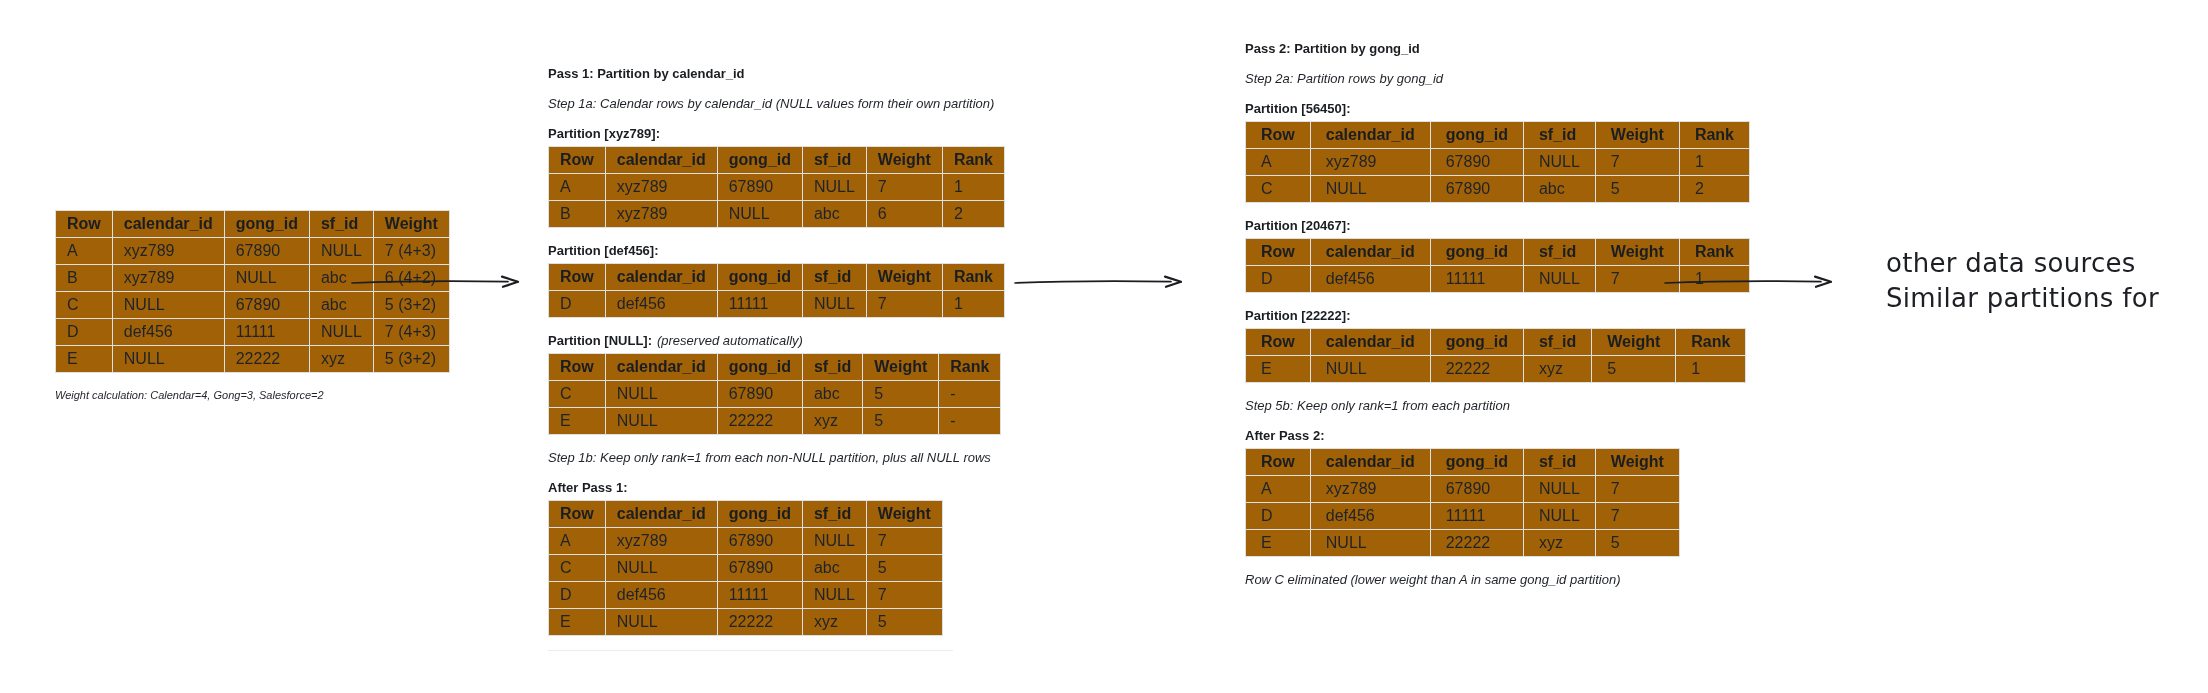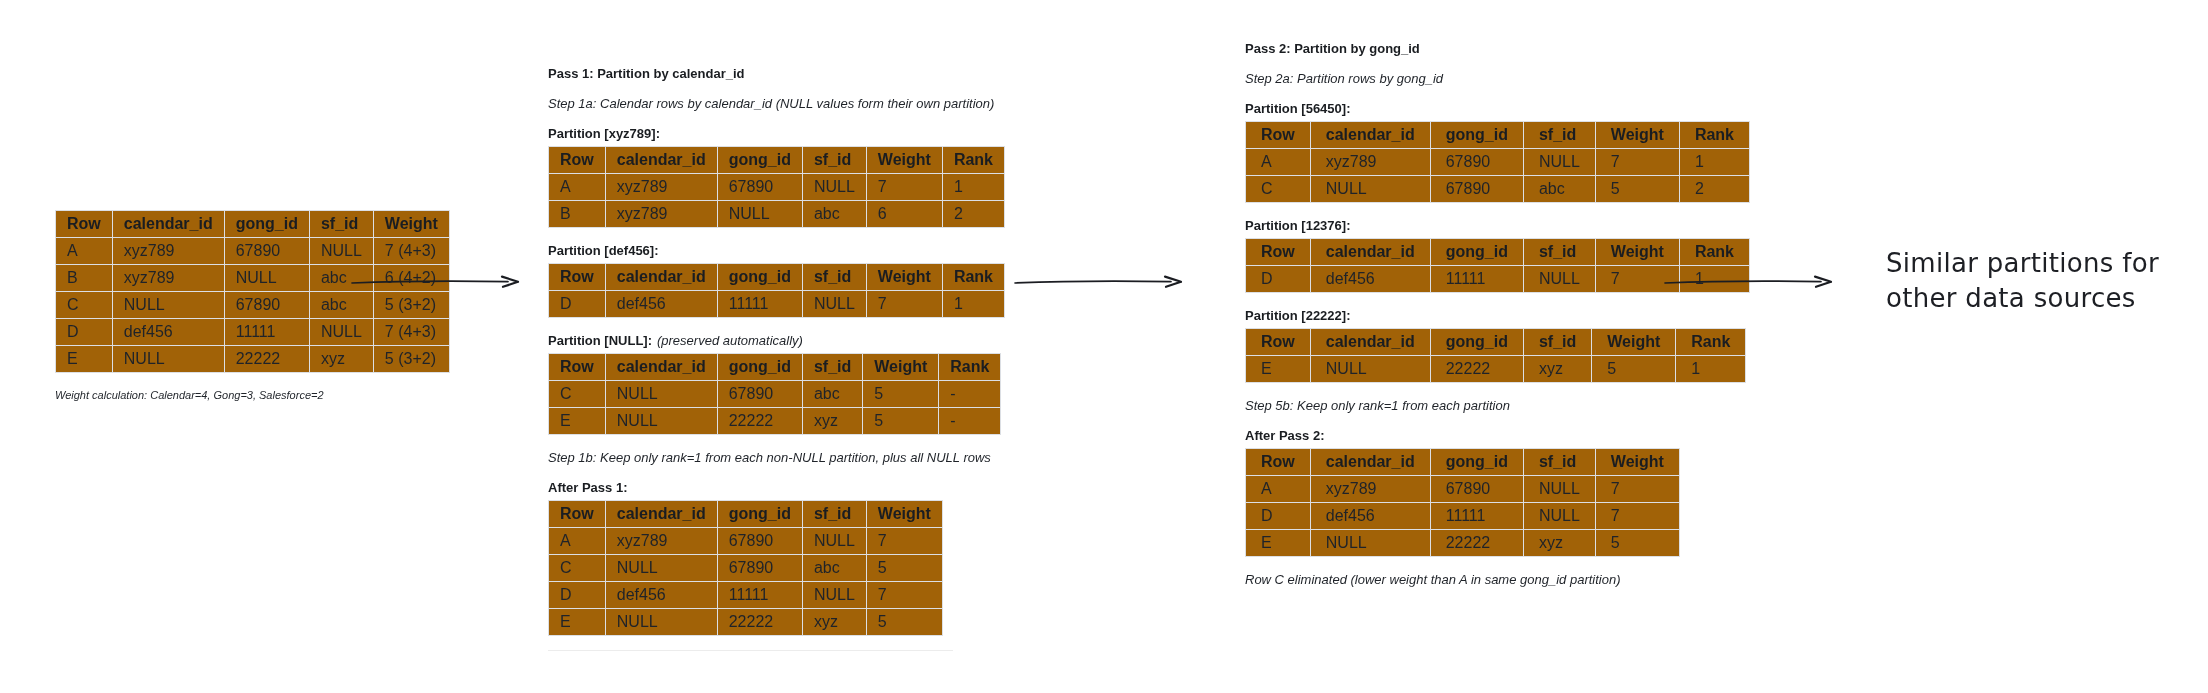--- a/index.html
+++ b/index.html
@@ -267,21 +267,21 @@
             <td>C</td>
             <td>NULL</td>
             <td>67890</td>
             <td>abc</td>
             <td>5</td>
             <td>2</td>
           </tr>
         </tbody>
       </table>
 
-    <p class="bold plabel"><span>Partition [12376]:</span></p>
+    <p class="bold plabel"><span>Partition [20467]:</span></p>
     <table class="wide">
         <thead>
           <tr>
             <th>Row</th>
             <th>calendar_id</th>
             <th>gong_id</th>
             <th>sf_id</th>
             <th>Weight</th>
             <th>Rank</th>
           </tr>
@@ -360,17 +360,17 @@
       </table>
     <p class="italic">Row C eliminated (lower weight than A in same gong_id partition)</p>
   </div>
 
   <svg class="arrow" style="left:1663px;top:273px;" width="172" height="18" viewBox="0 0 172 18">
     <path d="M2 10 C 45 8.2, 100 7.6, 158 8.6" fill="none" stroke="#1b1d22" stroke-width="1.7" stroke-linecap="round"></path>
     <path d="M168 8.8 L 152 3.6 M168 8.8 L 153 13.8" fill="none" stroke="#1b1d22" stroke-width="2.2" stroke-linecap="round"></path>
   </svg>
 
   <div class="annotation">
+    <div>other data sources</div>
     <div>Similar partitions for</div>
-    <div>other data sources</div>
   </div>
 
 </div>
 
 </body></html>

